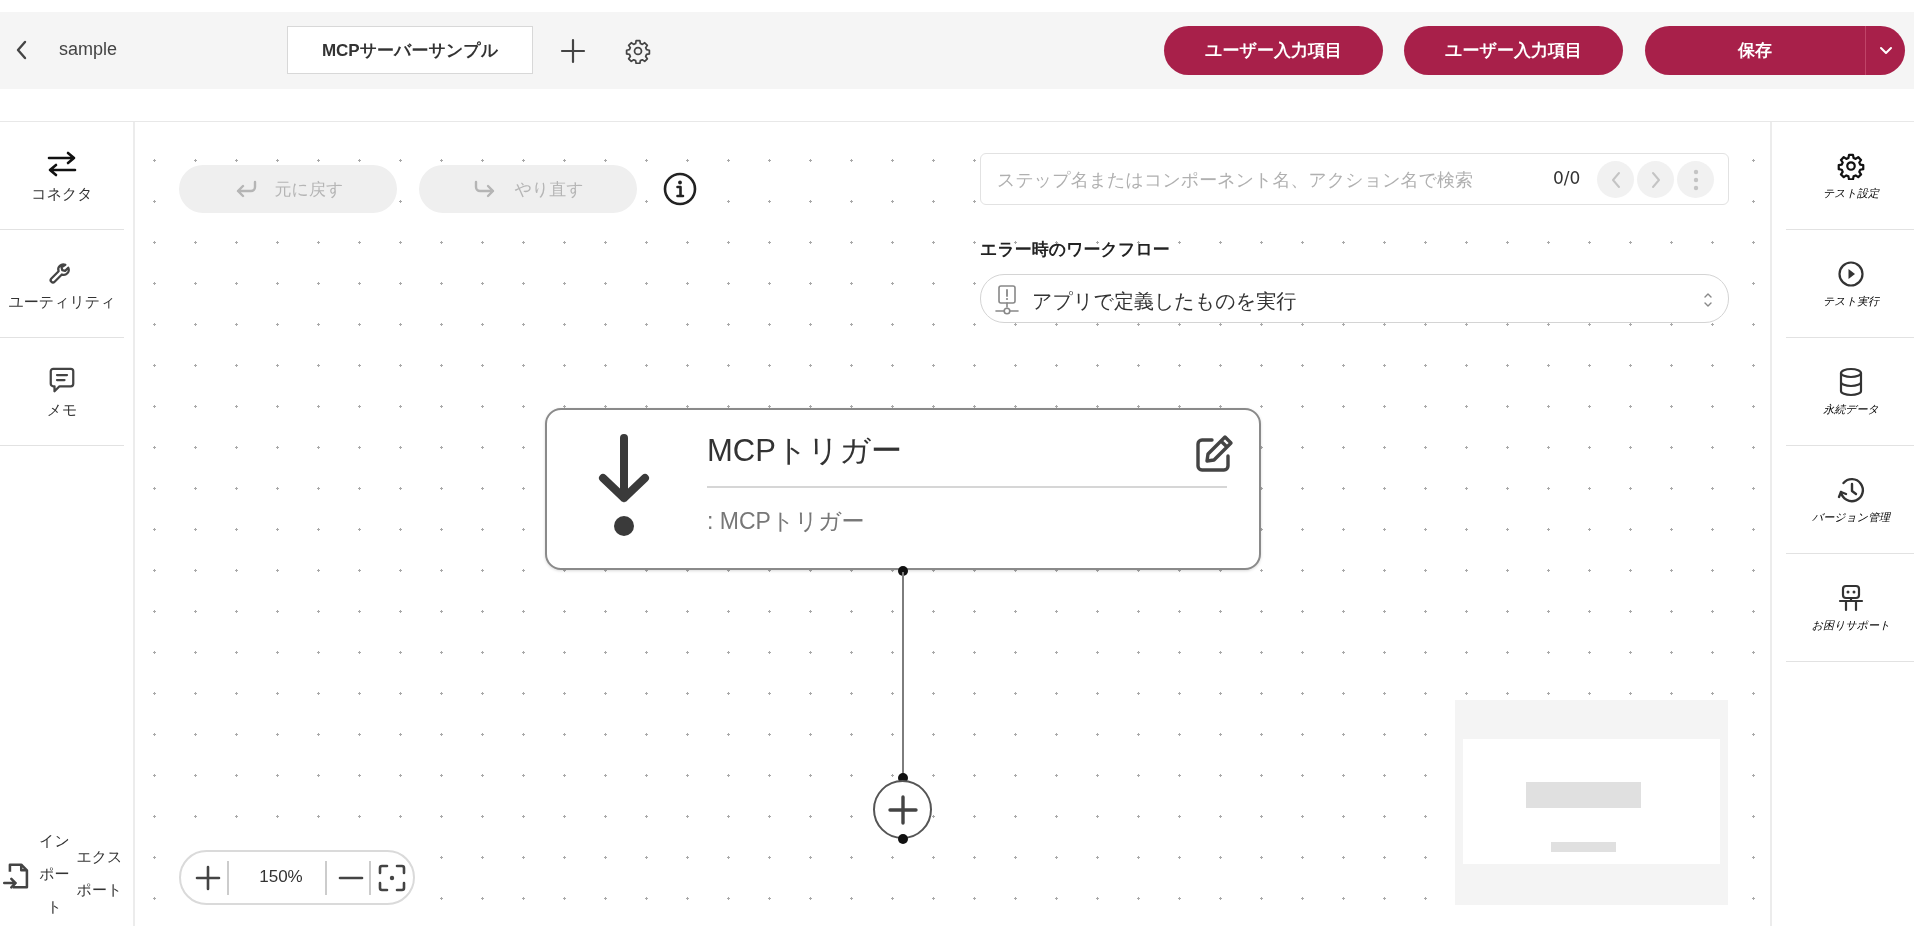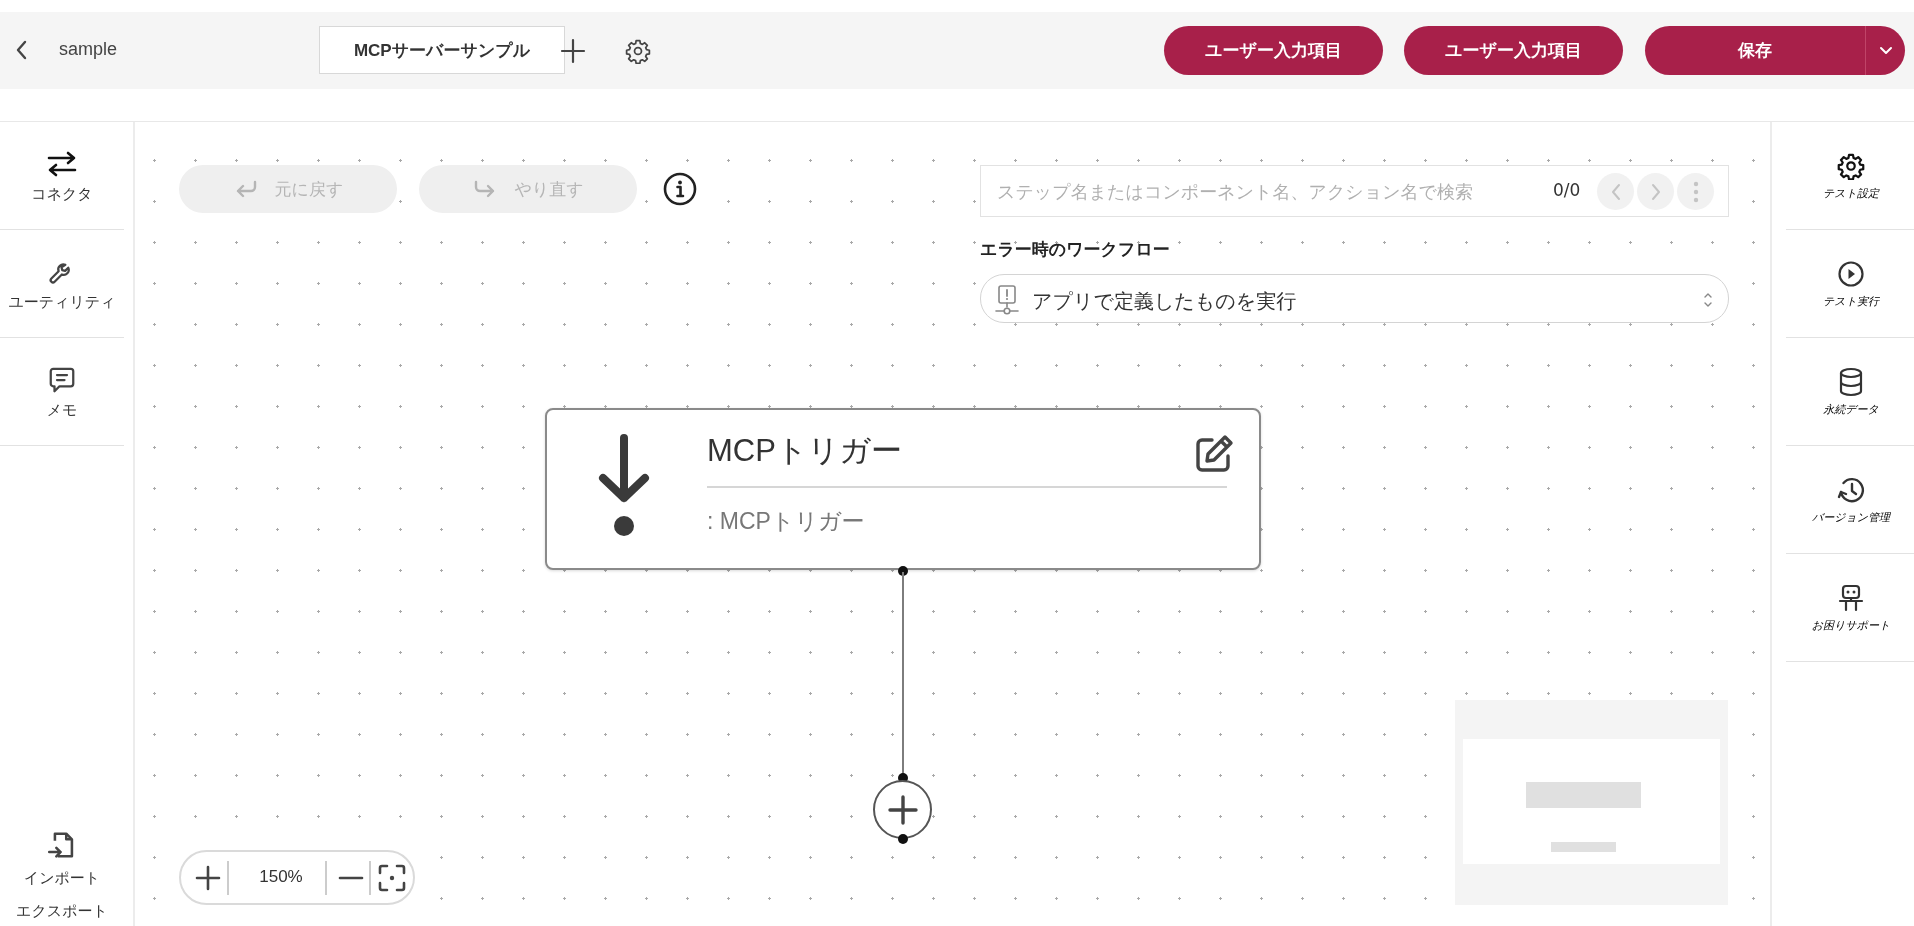--- a/index.html
+++ b/index.html
@@ -3,39 +3,39 @@
 <meta charset="utf-8">
 <style>
   * { box-sizing: border-box; margin: 0; padding: 0; }
   html, body { width: 1914px; height: 926px; overflow: hidden; background: #ffffff; }
   body { font-family: "DejaVu Sans", "Liberation Sans", sans-serif; color: #333; position: relative; }
 
   
   .header { position: absolute; left: 0; top: 12px; width: 1914px; height: 77px; background: #f5f5f5; }
   .back-btn { position: absolute; left: 8px; top: 24px; width: 28px; height: 28px; display: flex; align-items: center; justify-content: center; cursor: pointer; }
   .app-name { position: absolute; left: 59px; top: 27px; font-size: 18px; color: #444; font-family: "Liberation Sans", sans-serif; }
-  .flow-title { position: absolute; left: 287px; top: 14px; width: 246px; height: 48px; background: #fff; border: 1px solid #d8d8d8; display: flex; align-items: center; justify-content: center; font-size: 17px; font-weight: bold; color: #333; font-family: "Liberation Sans", sans-serif; margin-left: 32px; }
+  .flow-title { position: absolute; left: 287px; top: 14px; width: 246px; height: 48px; background: #fff; border: 1px solid #d8d8d8; display: flex; align-items: center; justify-content: center; font-size: 17px; font-weight: bold; color: #333; font-family: "Liberation Sans", sans-serif; }
   .hdr-plus { position: absolute; left: 558px; top: 24px; width: 30px; height: 30px; cursor: pointer; }
   .hdr-gear { position: absolute; left: 625px; top: 26px; width: 26px; height: 26px; cursor: pointer; }
   .pill-btn { position: absolute; top: 14px; height: 49px; border-radius: 25px; background: #a8204a; color: #fff; font-size: 17px; font-weight: bold; display: flex; align-items: center; justify-content: center; cursor: pointer; font-family: "Liberation Sans", sans-serif; }
   .btn-custom { left: 1164px; width: 219px; }
   .btn-user { left: 1404px; width: 219px; }
   .btn-save { left: 1645px; width: 260px; }
   .btn-save .save-label { position: absolute; left: 0; width: 220px; text-align: center; }
   .btn-save .save-divider { position: absolute; left: 220px; top: 0; width: 1px; height: 49px; background: #c04468; }
   .btn-save .save-arrow { position: absolute; left: 221px; width: 39px; height: 49px; display: flex; align-items: center; justify-content: center; }
 
   .top-divider { position: absolute; left: 0; top: 121px; width: 1914px; height: 1px; background: #e8e8e8; }
 
   
   .left-sidebar { position: absolute; left: 0; top: 122px; width: 135px; height: 804px; background: #fff; border-right: 2px solid #ececec; }
   .side-item { position: absolute; left: 0; width: 124px; height: 108px; display: flex; flex-direction: column; align-items: center; justify-content: center; cursor: pointer; border-bottom: 1px solid #e2e2e2; }
   .side-item .icon { width: 34px; height: 34px; display: flex; align-items: center; justify-content: center; margin-bottom: 4px; }
   .side-item .label { font-size: 15px; color: #333; white-space: nowrap; }
-  .import-item { position: absolute; left: 0; top: 702px; width: 124px; height: 100px; display: flex; flex-direction: column; align-items: center; cursor: pointer; }
+  .import-item { position: absolute; left: 0; top: 702px; width: 124px; height: 100px; display: flex; flex-direction: row; align-items: center; cursor: pointer; }
   .import-item .icon { width: 34px; height: 34px; margin-top: 4px; }
   .import-item .label { font-size: 15px; color: #333; line-height: 33px; text-align: center; }
 
   
   .right-sidebar { position: absolute; left: 1770px; top: 122px; width: 144px; height: 804px; background: #fff; border-left: 2px solid #ececec; }
   .rside-item { position: absolute; left: 14px; width: 130px; height: 108px; display: flex; flex-direction: column; align-items: center; justify-content: center; cursor: pointer; border-bottom: 1px solid #e2e2e2; }
   .rside-item .icon { width: 30px; height: 30px; display: flex; align-items: center; justify-content: center; margin-bottom: 5px; }
   .rside-item .label { font-size: 11px; color: #000000; white-space: nowrap; font-style: italic; }
 
   
@@ -43,34 +43,34 @@
     background-color: #fff;
     background-image: radial-gradient(circle, #a9a9a9 1.1px, transparent 1.4px);
     background-size: 41px 41px;
     background-position: 38px 18px; }
 
   .undo-btn, .redo-btn { position: absolute; top: 43px; width: 218px; height: 48px; border-radius: 24px; background: #efefef; color: #b5b5b5; font-size: 17px; display: flex; align-items: center; justify-content: center; gap: 16px; cursor: pointer; }
   .undo-btn { left: 42px; }
   .redo-btn { left: 282px; }
   .info-btn { position: absolute; left: 525px; top: 49px; width: 36px; height: 36px; cursor: pointer; }
 
-  .search-box { position: absolute; left: 843px; top: 43px; width: 749px; height: 52px; background: #fff; border: 1px solid #e2e2e2; border-radius: 0; }
+  .search-box { position: absolute; left: 843px; top: 31px; width: 749px; height: 52px; background: #fff; border: 1px solid #e2e2e2; border-radius: 6px; }
   .search-input { position: absolute; left: 16px; top: 0; width: 520px; height: 50px; border: none; outline: none; font-size: 18px; background: transparent; color: #333; font-family: "DejaVu Sans", sans-serif; }
   .search-input::placeholder { color: #b0b0b0; }
   .search-count { position: absolute; left: 572px; top: 14px; font-size: 17px; color: #333; }
   .nav-circle { position: absolute; top: 7px; width: 37px; height: 37px; border-radius: 50%; background: #f1f1f1; display: flex; align-items: center; justify-content: center; cursor: pointer; }
 
   .err-label { position: absolute; left: 843px; top: 116px; font-size: 17px; color: #222; font-weight: bold; }
   .err-select { position: absolute; left: 843px; top: 152px; width: 749px; height: 49px; border: 1px solid #d4d4d4; border-radius: 24px; background: #fff; cursor: pointer; }
   .err-select .warn-icon { position: absolute; left: 13px; top: 9px; width: 26px; height: 32px; }
   .err-select .value { position: absolute; left: 51px; top: 13px; font-size: 20px; color: #333; }
   .err-select .chev { position: absolute; right: 14px; top: 16px; width: 12px; height: 18px; }
 
   
-  .node { position: absolute; left: 408px; top: 286px; width: 716px; height: 162px; background: #fff; border: 2px solid #8a8a8a; border-radius: 8px; box-shadow: 0 1px 3px rgba(0,0,0,0.15); cursor: pointer; }
+  .node { position: absolute; left: 408px; top: 286px; width: 716px; height: 162px; background: #fff; border: 2px solid #8a8a8a; border-radius: 16px; box-shadow: 0 1px 3px rgba(0,0,0,0.15); cursor: pointer; }
   .node .trig-icon { position: absolute; left: 44px; top: 22px; width: 66px; height: 114px; }
   .node .title { position: absolute; left: 160px; top: 20px; font-size: 31px; color: #333; font-family: "Liberation Sans", sans-serif; }
   .node .sep { position: absolute; left: 160px; top: 76px; width: 520px; height: 2px; background: #d6d6d6; }
   .node .subtitle { position: absolute; left: 160px; top: 96px; font-size: 23px; color: #777; font-family: "Liberation Sans", sans-serif; }
   .node .edit-btn { position: absolute; left: 645px; top: 22px; width: 44px; height: 44px; cursor: pointer; }
 
   .connector-line { position: absolute; left: 765px; top: 450px; width: 2px; height: 206px; background: #7d7d7d; }
   .dot { position: absolute; width: 10px; height: 10px; border-radius: 50%; background: #111; }
   .add-step { position: absolute; left: 736px; top: 658px; width: 59px; height: 59px; border-radius: 50%; border: 2px solid #555; background: #fff; cursor: pointer; display: flex; align-items: center; justify-content: center; }
 

